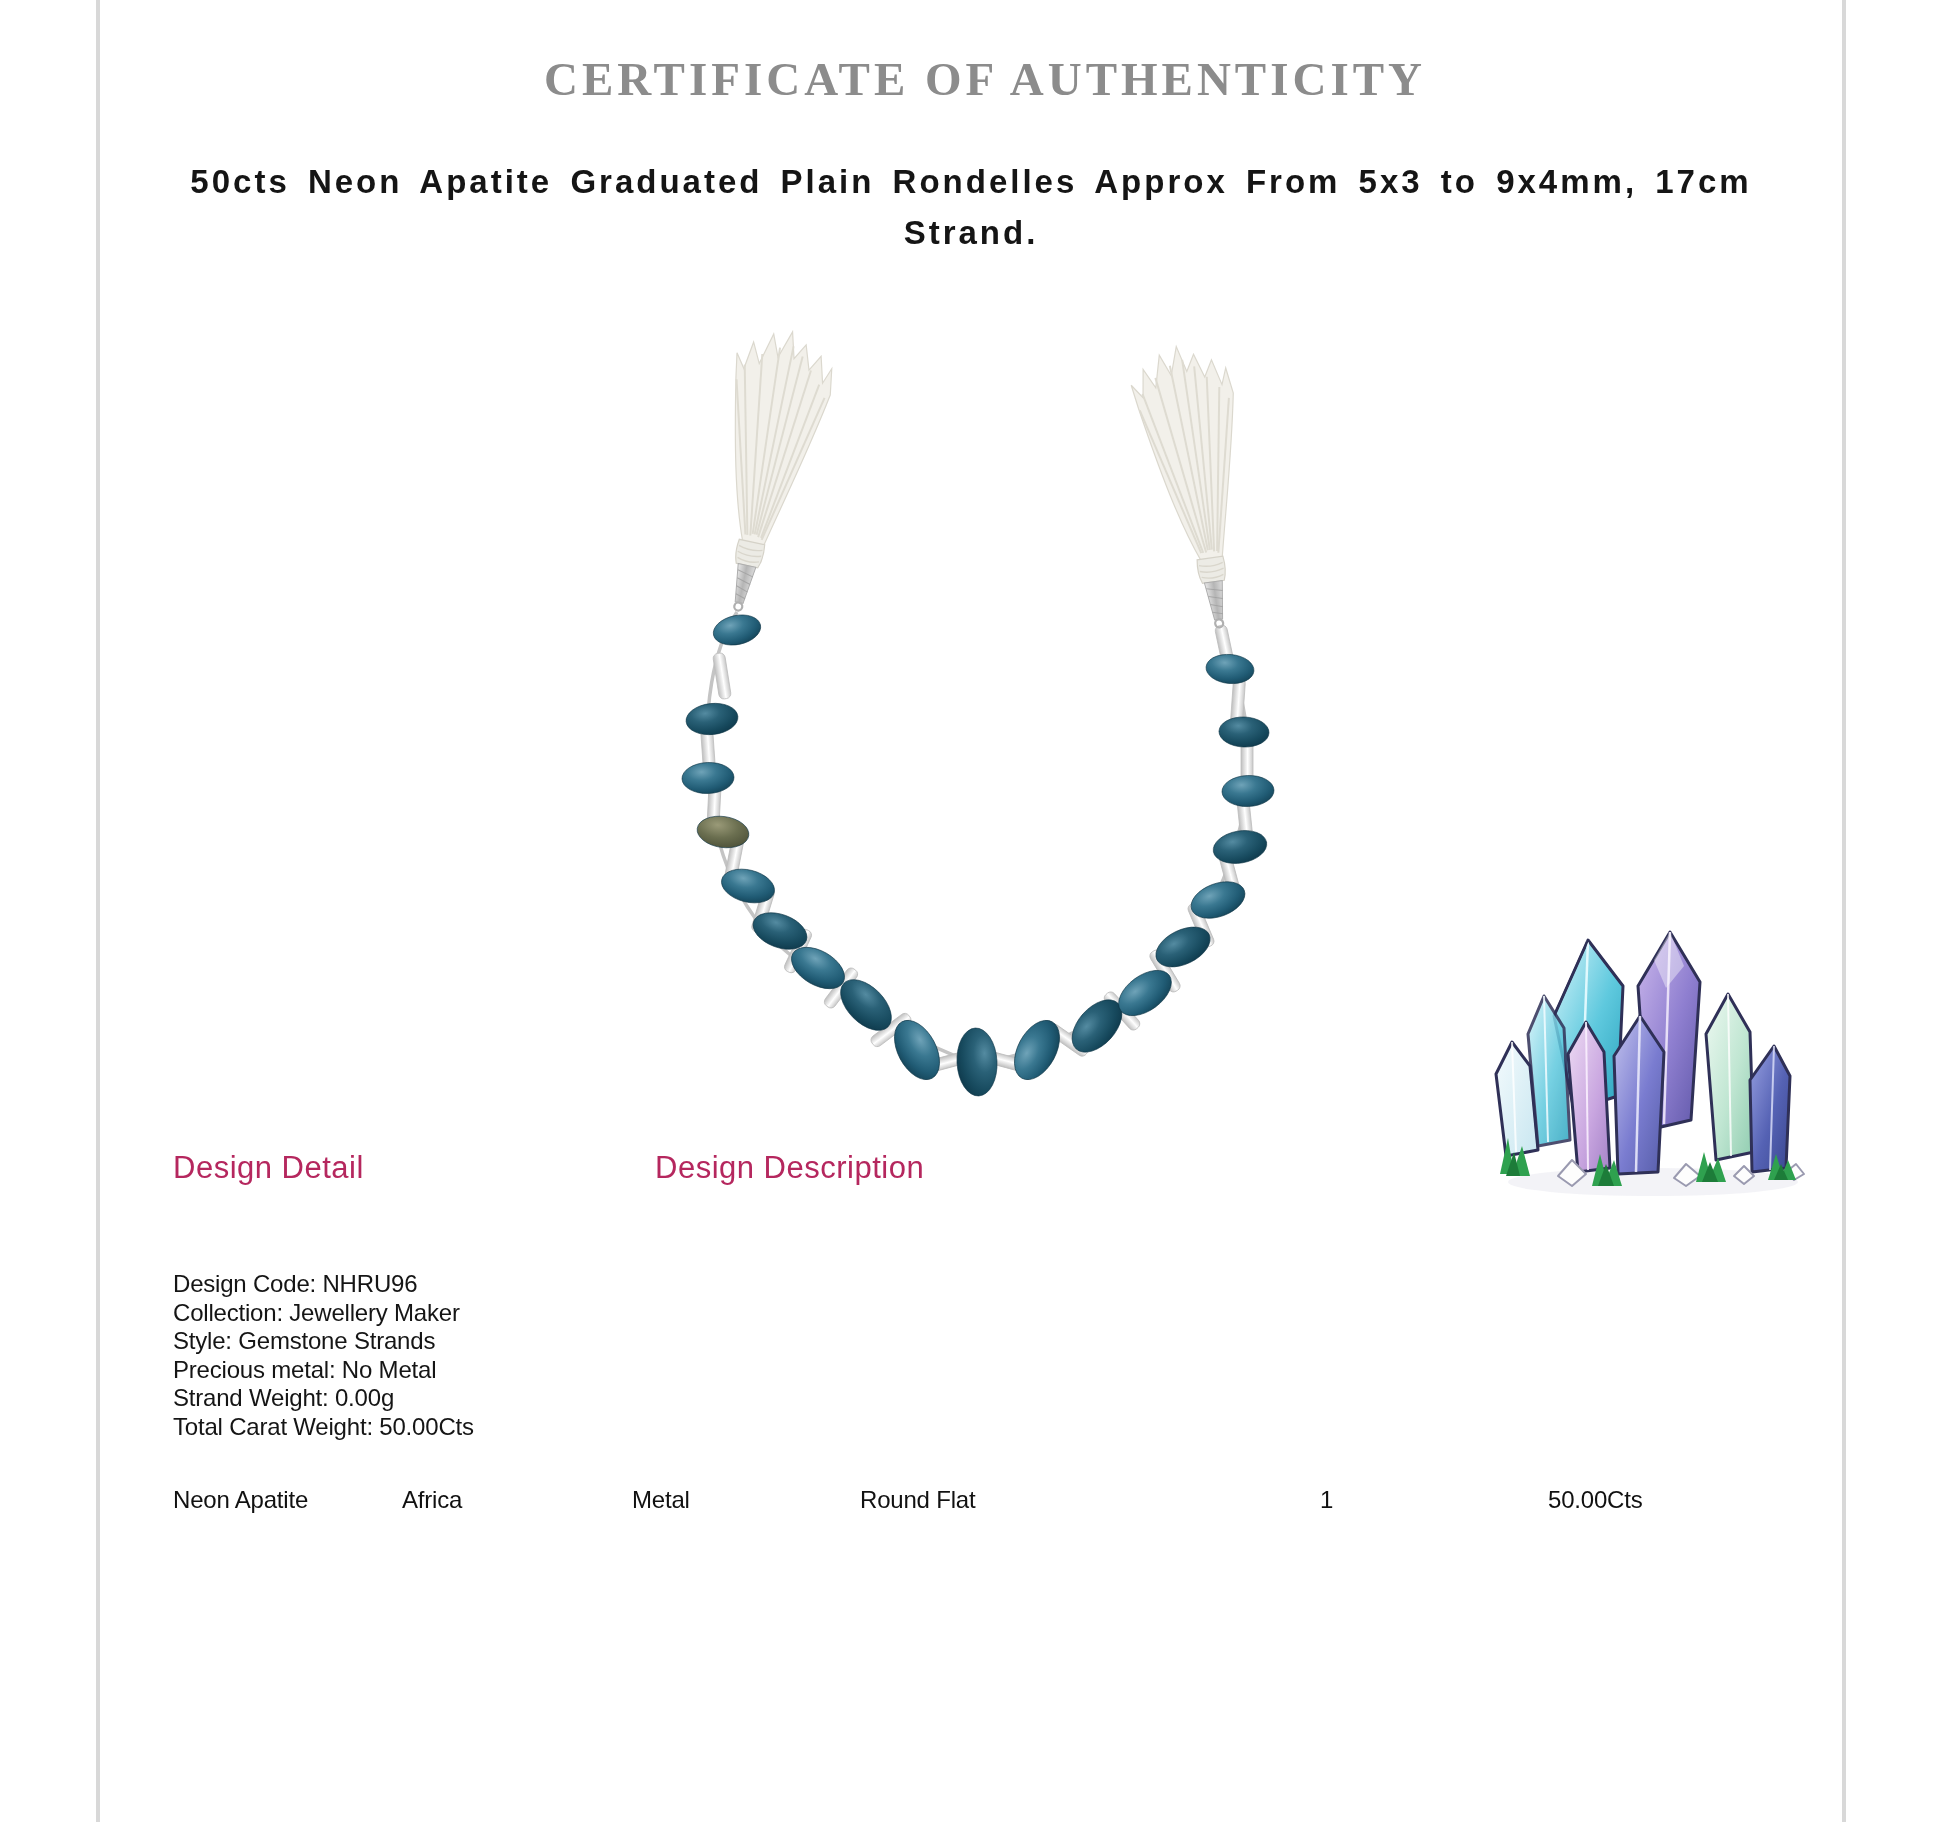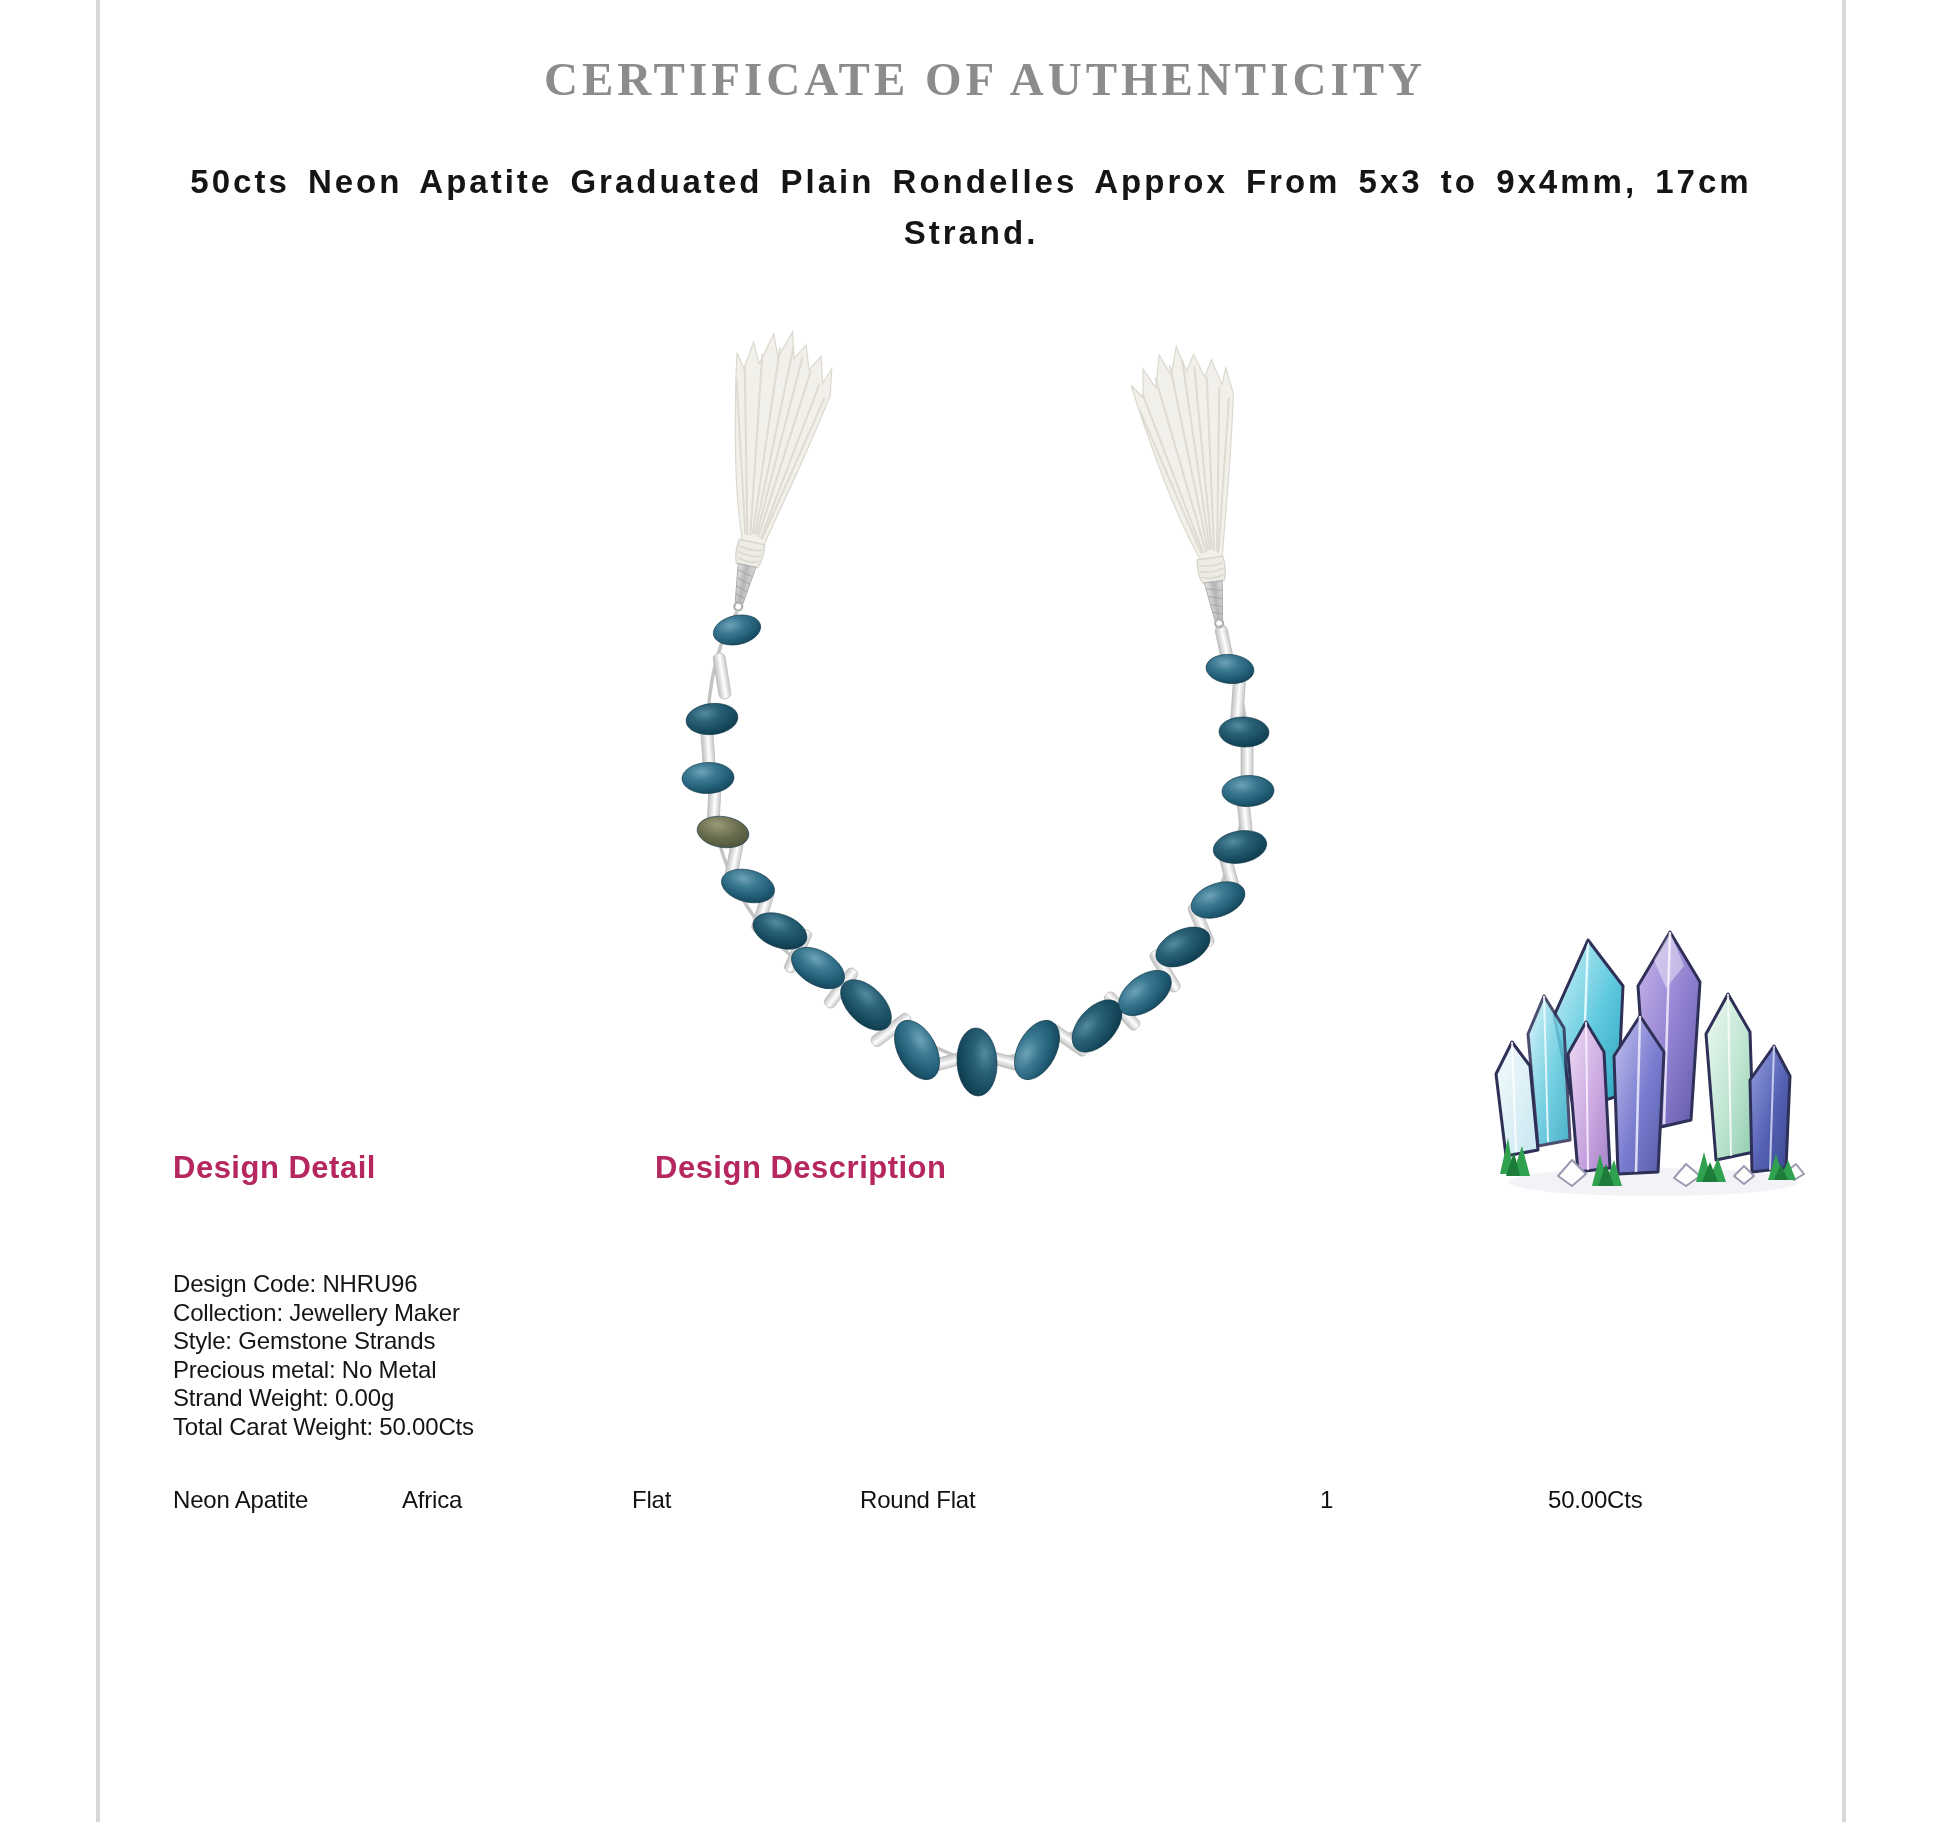--- a/index.html
+++ b/index.html
@@ -24,21 +24,21 @@
     font-size:33px; font-weight:bold; color:#151515;
     letter-spacing:3px; word-spacing:6px; line-height:1.55;
   }
   .product-title-inner { max-width:1600px; margin:8px auto; }
 
   .necklace-wrap { position:absolute; left:600px; top:290px; width:740px; height:840px; }
   .crystal-wrap  { position:absolute; left:1488px; top:924px; width:332px; height:286px; }
 
   .section-heading {
     position:absolute; top:1150px;
-    font-size:31px; font-weight:bold; color:#b5275e; letter-spacing:0.5px;
+    font-size:31px; font-weight:normal; color:#b5275e; letter-spacing:0.5px;
   }
   #design-detail-heading { left:173px; }
   #design-description-heading { left:655px; }
 
   .detail-lines {
     position:absolute; left:173px; top:1222px;
     font-size:24px; line-height:28.5px; color:#151515; letter-spacing:-0.2px;margin-top:48px;
   }
 
   .spec-table {
@@ -321,19 +321,19 @@
   <div>Style: Gemstone Strands</div>
   <div>Precious metal: No Metal</div>
   <div>Strand Weight: 0.00g</div>
   <div>Total Carat Weight: 50.00Cts</div>
 </div>
 
 <div class="spec-table">
   <div class="spec-row body">
     <div class="spec-cell">Neon Apatite</div>
     <div class="spec-cell">Africa</div>
-    <div class="spec-cell">Flat</div>
+    <div class="spec-cell">Metal</div>
     <div class="spec-cell">Round Flat</div>
     <div class="spec-cell"></div>
     <div class="spec-cell">1</div>
     <div class="spec-cell">50.00Cts</div>
   </div>
 </div>
 
 </body></html>

